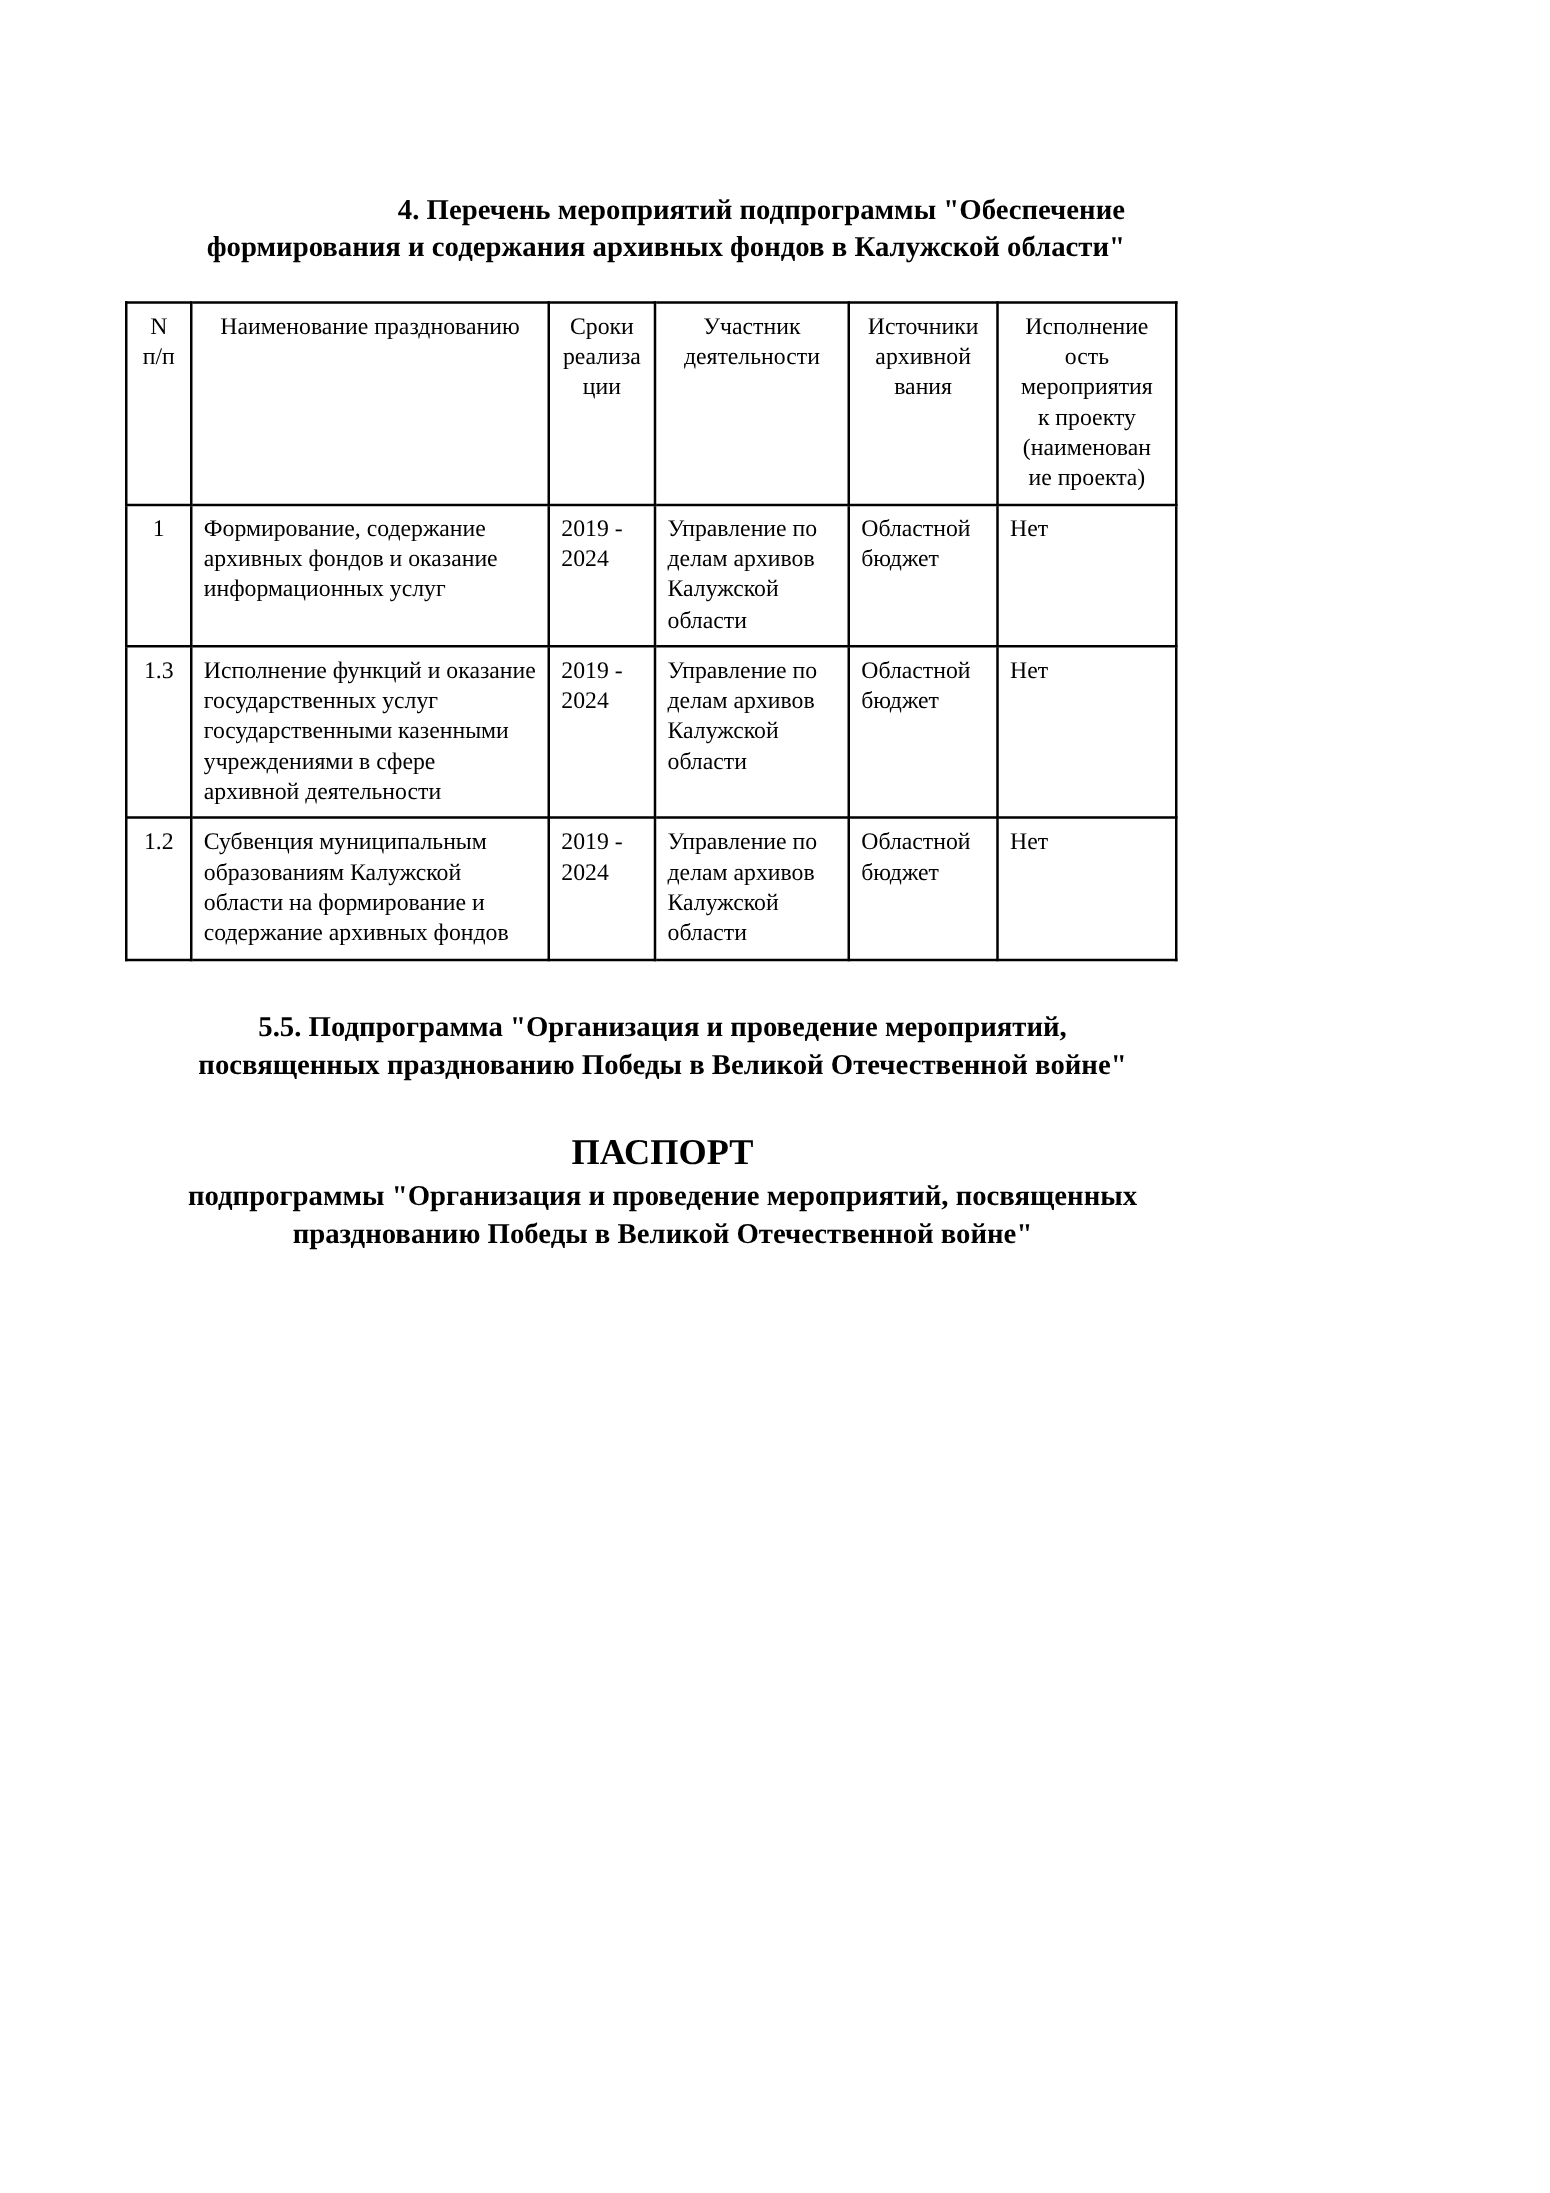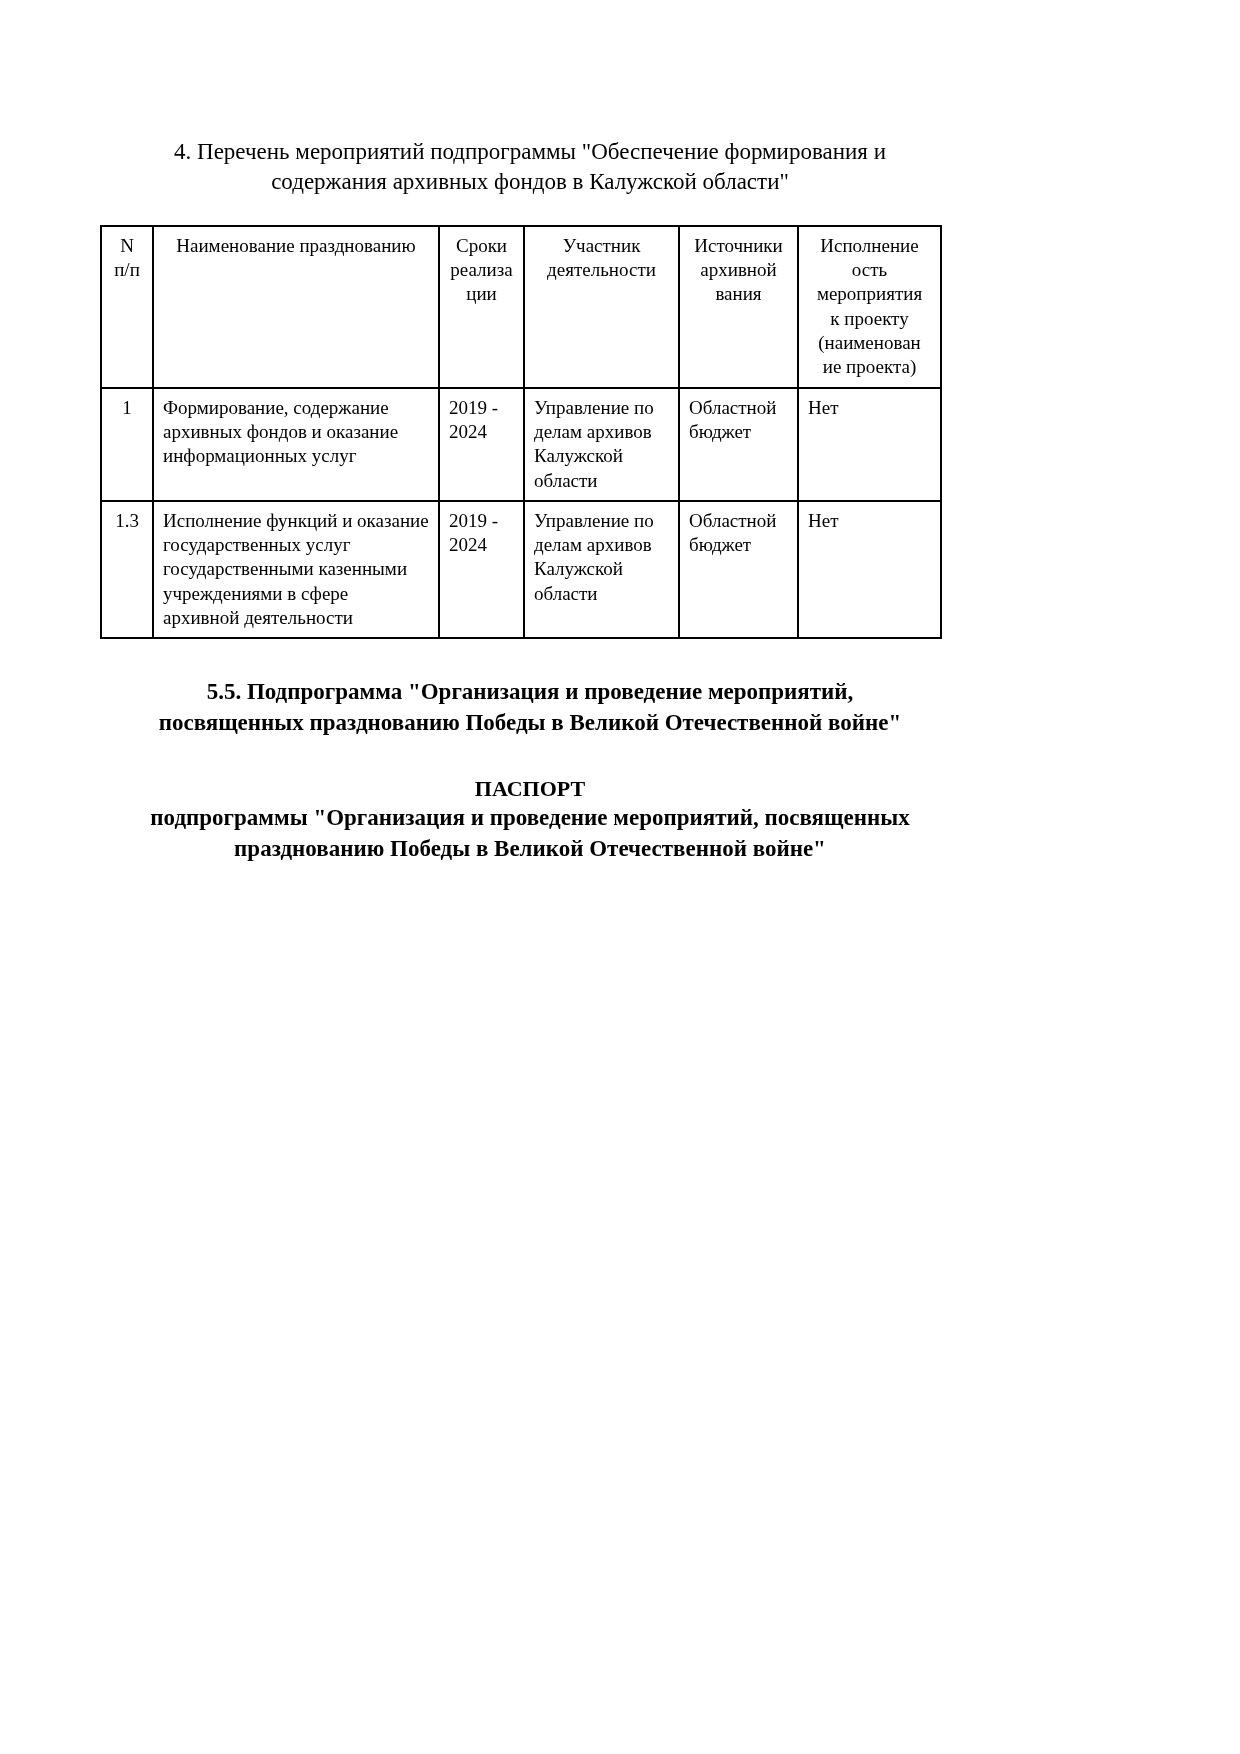--- a/index.html
+++ b/index.html
@@ -15,25 +15,25 @@
   .page {
     width: 1240px;
     height: 1754px;
     padding: 137px 100px 0 100px;
   }
   .content {
     width: 860px;
   }
   .section-title {
     font-size: 23px;
-    font-weight: normal;
-    text-align: center;
+    font-weight: bold;
+    text-align: right;
     line-height: 1.32;
     max-width: 740px;
-    margin: 0 auto 27px auto;
+    margin: 16px auto 27px auto;
     white-space: normal;
   }
   table.events {
     border-collapse: collapse;
     table-layout: fixed;
     width: 840px;
     font-size: 19px;
     line-height: 1.28;
   }
   table.events th,
@@ -57,21 +57,21 @@
     font-weight: bold;
     text-align: center;
     line-height: 1.32;
     max-width: 790px;
     margin: 38px auto 0 auto;
   }
   .passport-block {
     margin-top: 36px;
   }
   .passport-heading {
-    font-size: 22px;
+    font-size: 29px;
     font-weight: bold;
     text-align: center;
     line-height: 1.32;
   }
   .passport-subtitle {
     font-size: 23px;
     font-weight: bold;
     text-align: center;
     line-height: 1.32;
     max-width: 790px;
@@ -126,20 +126,28 @@
           <td class="c-project">Нет</td>
         </tr>
         <tr>
           <td class="c-num">1.3</td>
           <td class="c-name">Исполнение функций и оказание государственных услуг государственными казенными учреждениями в сфере архивной деятельности</td>
           <td class="c-period">2019 - 2024</td>
           <td class="c-participant">Управление по делам архивов Калужской области</td>
           <td class="c-funding">Областной бюджет</td>
           <td class="c-project">Нет</td>
         </tr>
+        <tr>
+          <td class="c-num">1.2</td>
+          <td class="c-name">Субвенция муниципальным образованиям Калужской области на формирование и содержание архивных фондов</td>
+          <td class="c-period">2019 - 2024</td>
+          <td class="c-participant">Управление по делам архивов Калужской области</td>
+          <td class="c-funding">Областной бюджет</td>
+          <td class="c-project">Нет</td>
+        </tr>
       </tbody>
     </table>
 
     <h2 class="subsection-title">5.5. Подпрограмма "Организация и проведение мероприятий, посвященных празднованию Победы в Великой Отечественной войне"</h2>
 
     <div class="passport-block">
       <div class="passport-heading">ПАСПОРТ</div>
       <div class="passport-subtitle">подпрограммы "Организация и проведение мероприятий, посвященных празднованию Победы в Великой Отечественной войне"</div>
     </div>
 

